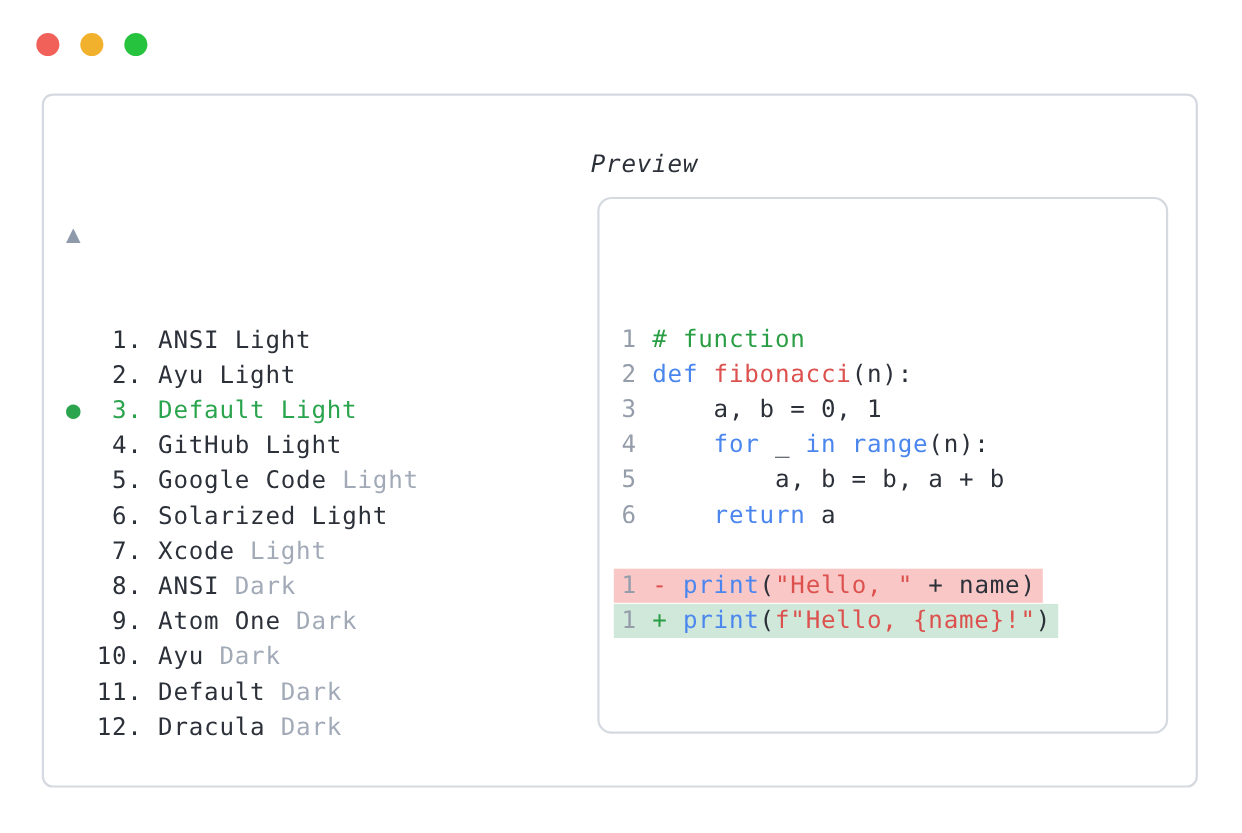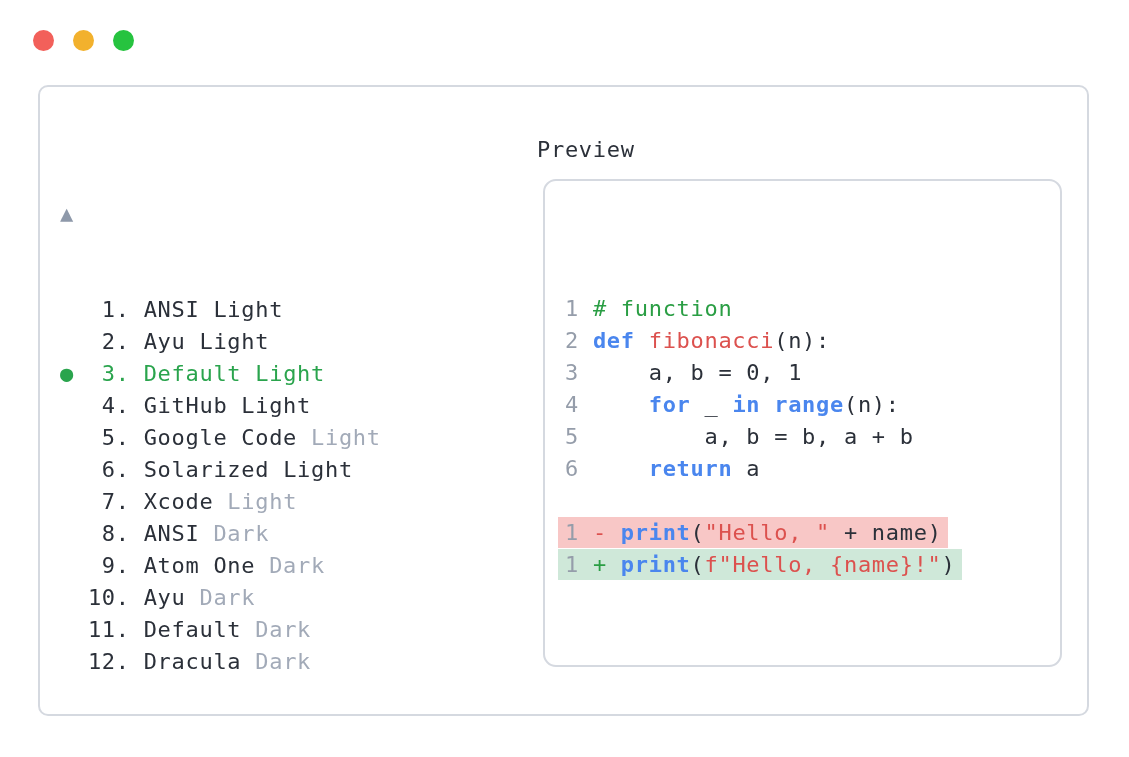--- a/index.html
+++ b/index.html
@@ -23,30 +23,30 @@
     color:var(--text,#2b3039);
   }
 
   .left-col { position:absolute; left:20px; top:47px; }
   .row { height:32px; }
   .arrow-up   { color:var(--arrow_up,#8e99aa); }
   .muted { color:var(--muted,#a2aab8); }
   .num   { color:inherit; }
   .theme-item.selected, .theme-item.selected * { color:var(--selected,#2aa44d); }
 
-  .preview-label { position:absolute; left:497px; top:47px; }
+  .preview-label { position:absolute; left:497px; top:47px;font-style:italic; }
   .preview-box {
     position:absolute; left:503px; top:92px; width:519px; height:488px;
     border:2px solid var(--border,#d5d9e0); border-radius:13px; background:#fff;
     padding:48px 0 0 20px; overflow:hidden;
   }
   .code-row { height:32px; }
   .lnum { color:var(--lnum,#959daa); }
   .tok-plain   { color:var(--text,#2b3039); }
-  .tok-kw      { color:var(--kw,#4a86ee);font-weight:bold; }
+  .tok-kw      { color:var(--kw,#4a86ee); }
   .tok-name    { color:var(--red,#dc514e);margin-top:48px; }
   .tok-str     { color:var(--red,#dc514e); }
   .tok-comment { color:var(--comment,#2a9e44); }
   .tok-minus   { color:var(--red,#dc514e); }
   .tok-plus    { color:var(--comment,#2a9e44); }
   .diff { padding:3px 6px 3px 7px; margin-left:-7px; }
   .diff.removed { background:var(--removed_bg,#f8c7c6); }
   .diff.added   { background:var(--added_bg,#cfe8d9); }
 </style>
 </head>

